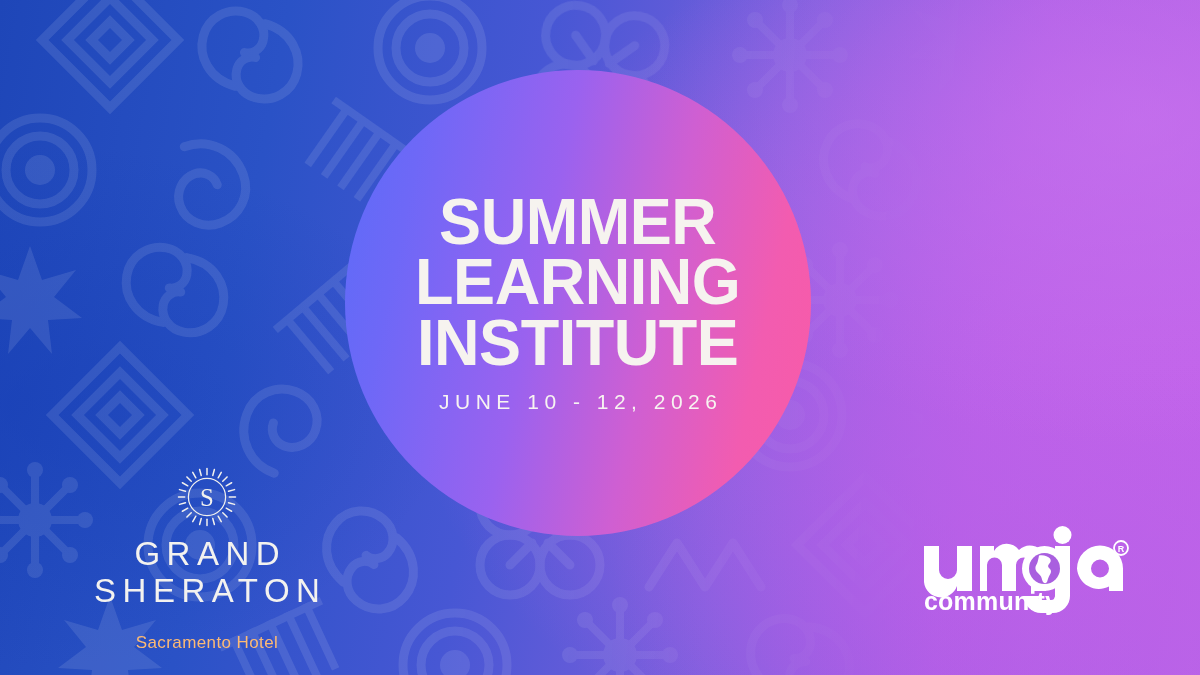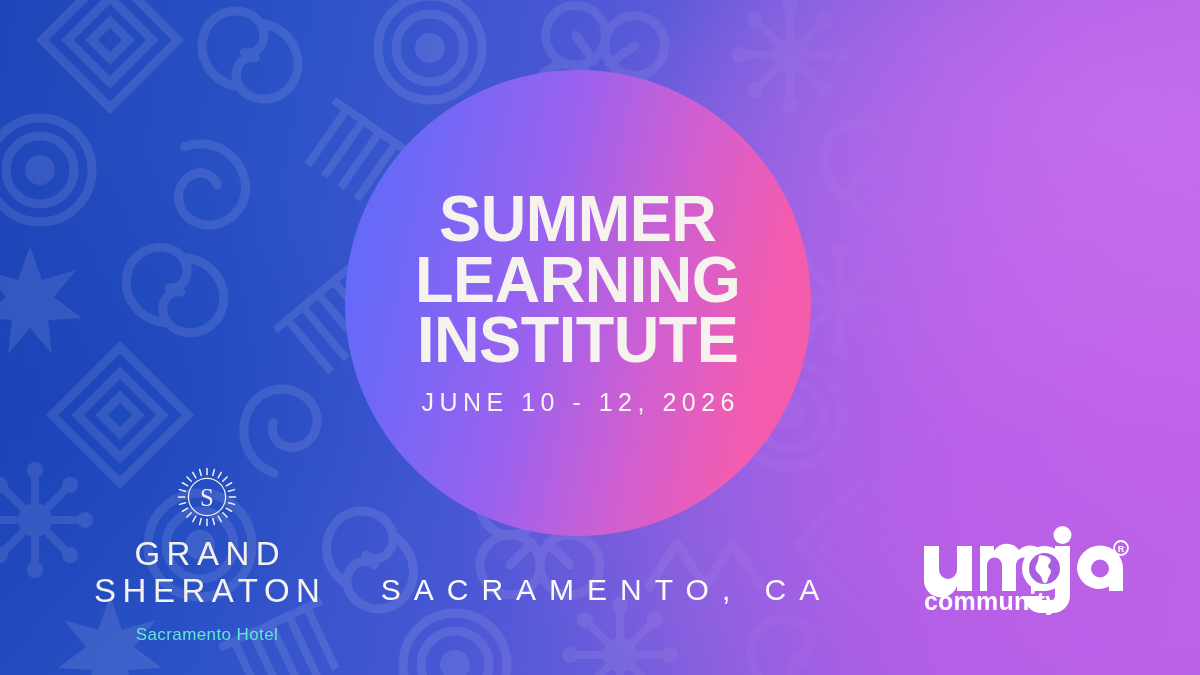--- a/index.html
+++ b/index.html
@@ -77,21 +77,21 @@
     letter-spacing: -0.5px;
     white-space: nowrap;
     transform: scaleX(0.97);
   }
   .title-line.l1 { font-size: 65px; }
   .title-line.l2 { font-size: 65px; }
   .title-line.l3 { font-size: 65px; }
 
   .event-dates {
     margin-top: 17px;
-    font-size: 25px;
+    font-size: 21px;
     font-weight: 300;
     letter-spacing: 5.5px;
     color: #f7f4f1;
     white-space: nowrap;
     text-align: center;
     text-indent: 5.5px;
   }
 
   
   .sheraton {
@@ -110,25 +110,25 @@
   }
   .sheraton-name {
     font-size: 33px;
     font-weight: 400;
     letter-spacing: 6.5px;
     line-height: 1.12;
     text-indent: 6.5px;
     color: #f3f2ef;
   }
   .sheraton-sub {
-    margin-top: 15px;
+    margin-top: 23px;
     font-size: 17px;
     font-weight: 400;
     letter-spacing: 0.4px;
-    color: #5eead4;
+    color: #fdba74;
   }
 
   
   .city-line {
     position: absolute;
     left: 0;
     top: 573px;
     width: 1200px;
     text-align: center;
     font-size: 30px;
@@ -330,21 +330,20 @@
         <line x1="38.1" y1="5.6" x2="40.7" y2="15.3"></line>
       </g>
       <circle cx="50" cy="50" r="30" fill="none" stroke="#f2f1ee" stroke-width="2"></circle>
       <text x="50" y="50" text-anchor="middle" dominant-baseline="central" font-family="'Liberation Serif', serif" font-size="40" fill="#f2f1ee">S</text>
     </svg>
     <div class="sheraton-name">GRAND</div>
     <div class="sheraton-name">SHERATON</div>
     <div class="sheraton-sub">Sacramento Hotel</div>
   </div>
 
-  <div class="city-line">SACRAMENTO, CA</div>
 
   <div class="umoja">
     <svg viewBox="0 0 205 78" aria-hidden="true">
 
       <g fill="#ffffff">
 
         <path d="M2,8 h15 v24 a9,9 0 0 0 18,0 V8 h15 v45 H35 v-5 a17,17 0 0 1 -33,-7 Z"></path>
 
         <path d="M58,8 h14 v5 a15,15 0 0 1 25,-1 a16,16 0 0 1 27,10 v31 h-15 V27 a7.5,7.5 0 0 0 -15,0 v26 h-14 V27 a7.5,7.5 0 0 0 -15,0 v26 H58 Z"></path>
 

